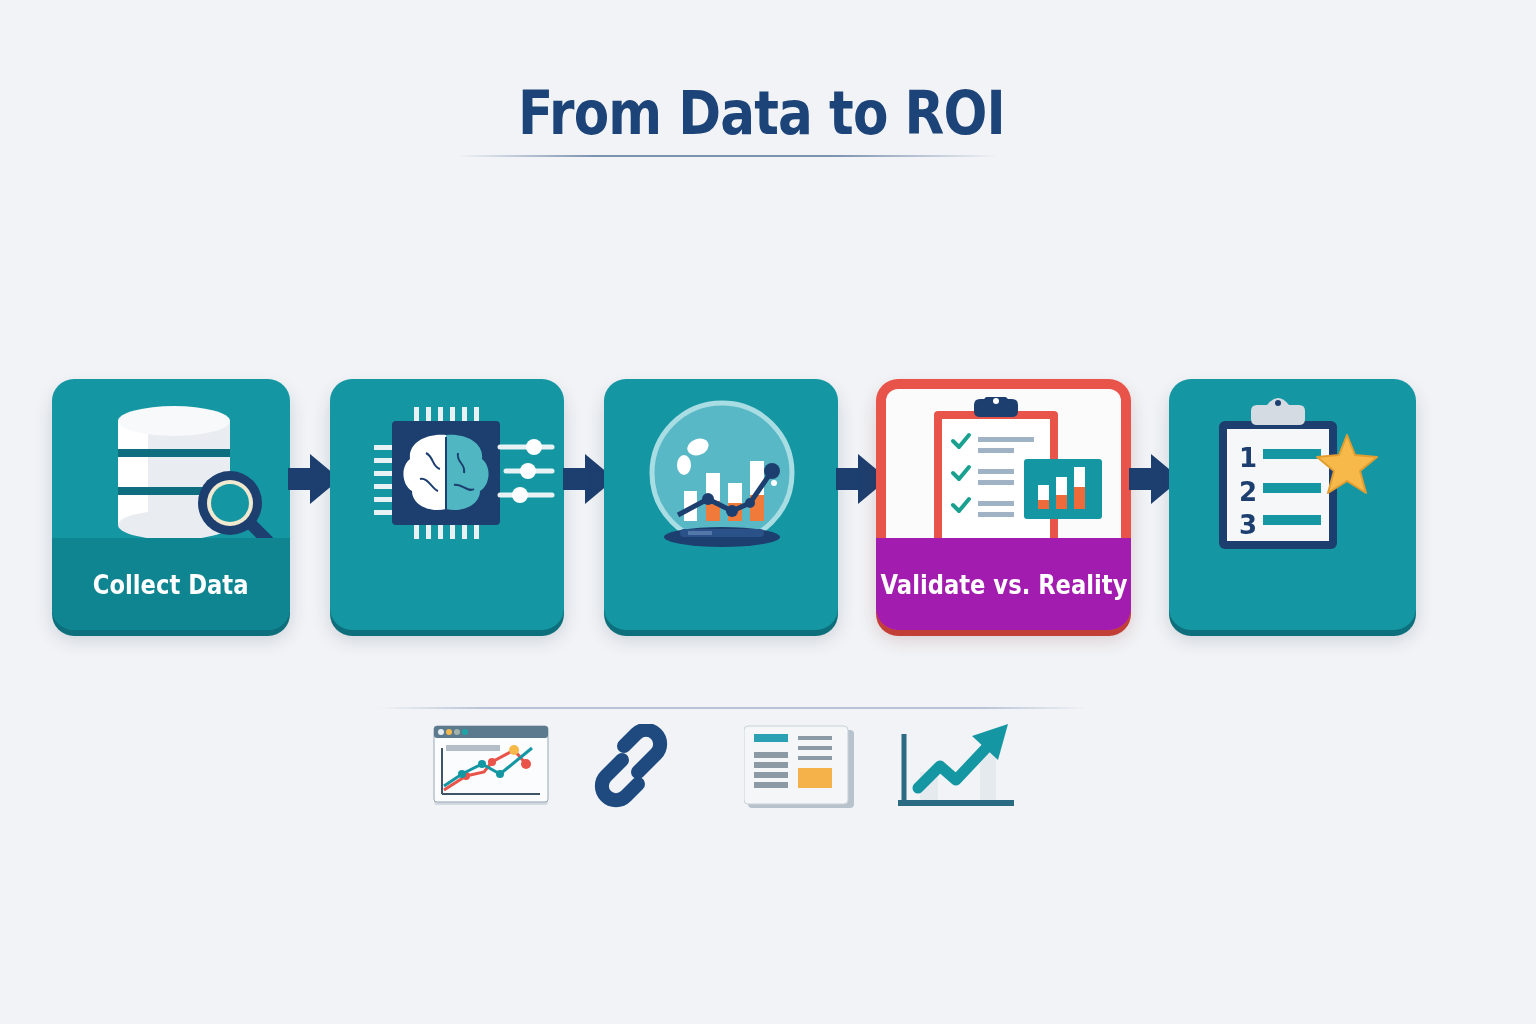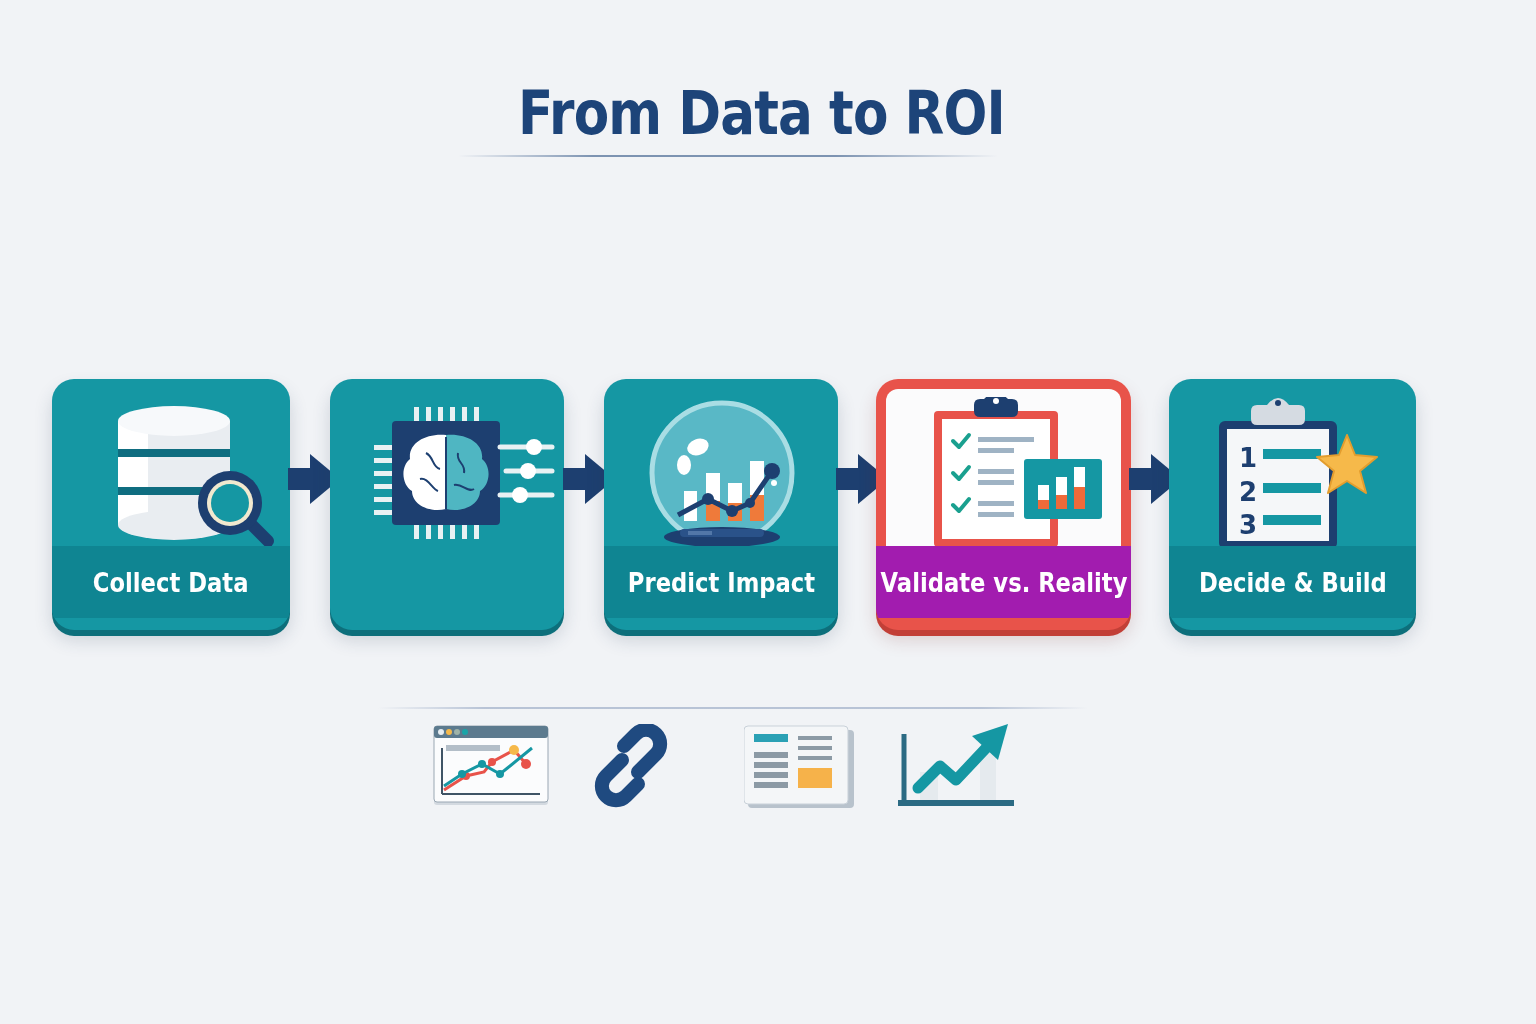--- a/index.html
+++ b/index.html
@@ -22,21 +22,21 @@
     background: linear-gradient(90deg, rgba(29,68,121,0) 0%, rgba(29,68,121,0.55) 25%, rgba(29,68,121,0.55) 70%, rgba(29,68,121,0) 100%);
   }
   .card {
     position: absolute; top: 379px; height: 251px;
     border-radius: 22px;
     background: #1597a3;
     box-shadow: 0 6px 0 #0d6f7b, 0 10px 18px rgba(40,60,90,0.18);
     overflow: hidden;
   }
   .card .band {
-    position: absolute; left: 0; right: 0; bottom: 12px; height: 72px;
+    position: absolute; left: 0; right: 0; bottom: 0; height: 92px;
     background: #0f8592;
     display: flex; align-items: center; justify-content: center; margin-top: 32px;
   }
   .card .label {
     color: #ffffff; font-weight: bold; font-size: 27px;
     font-family: "DejaVu Sans", sans-serif;
     transform: scaleX(0.84); white-space: nowrap;
   }
   .card .icon { position: absolute; left: 0; right: 0; top: 18px; height: 160px; display: flex; justify-content: center; }
   .card.highlight {
@@ -152,23 +152,20 @@
       <polyline points="74,118 104,102 128,114 146,106 168,74" fill="none" stroke="#1d3f70" stroke-width="5" stroke-linejoin="round"></polyline>
       <circle cx="104" cy="102" r="6" fill="#1d3f70"></circle>
       <circle cx="128" cy="114" r="6" fill="#1d3f70"></circle>
       <circle cx="146" cy="106" r="5" fill="#1d3f70"></circle>
       <circle cx="168" cy="74" r="8" fill="#1d3f70"></circle>
       <ellipse cx="118" cy="140" rx="58" ry="10" fill="#1d3f70"></ellipse>
       <rect x="76" y="132" width="84" height="8" rx="4" fill="#2a5289"></rect>
       <rect x="84" y="134" width="24" height="4" fill="#5277a8"></rect>
     </svg>
   </div>
-  <div class="band">
-    <span class="label">Predict Impact</span>
-  </div>
 </div>
 
 <svg class="arrow" style="left:836px;" viewBox="0 0 54 54">
   <rect x="0" y="16" width="24" height="22" fill="#1d3f70"></rect>
   <polygon points="22,2 52,27 22,52" fill="#1d3f70"></polygon>
 </svg>
 
 <div class="card highlight" style="left:876px; width:255px;">
   <div class="inner"></div>
   <div class="icon">
@@ -223,23 +220,20 @@
         <text x="70" y="104">2</text>
         <text x="70" y="137">3</text>
       </g>
       <g fill="#1597a3">
         <rect x="94" y="52" width="58" height="10"></rect>
         <rect x="94" y="86" width="58" height="10"></rect>
         <rect x="94" y="118" width="58" height="10"></rect>
       </g>
       <polygon points="178,38 186,58 208,60 191,74 197,96 178,84 159,96 165,74 148,60 170,58" fill="#f6b94a" stroke="#e39d2e" stroke-width="2" stroke-linejoin="round"></polygon>
     </svg>
-  </div>
-  <div class="band">
-    <span class="label">Decide &amp; Build</span>
   </div>
 </div>
 
 <div class="bottom-rule"></div>
 
 <svg class="tool-icon" style="left:432px; top:724px;" width="118" height="84" viewBox="0 0 118 84">
   <rect x="2" y="3" width="114" height="78" rx="3" fill="#d3d9e0"></rect>
   <rect x="2" y="2" width="114" height="76" rx="3" fill="#fbfcfd" stroke="#9aa7b3" stroke-width="1"></rect>
   <rect x="2" y="2" width="114" height="12" rx="3" fill="#5c7a8e"></rect>
   <circle cx="9" cy="8" r="3" fill="#e6edf2"></circle>

